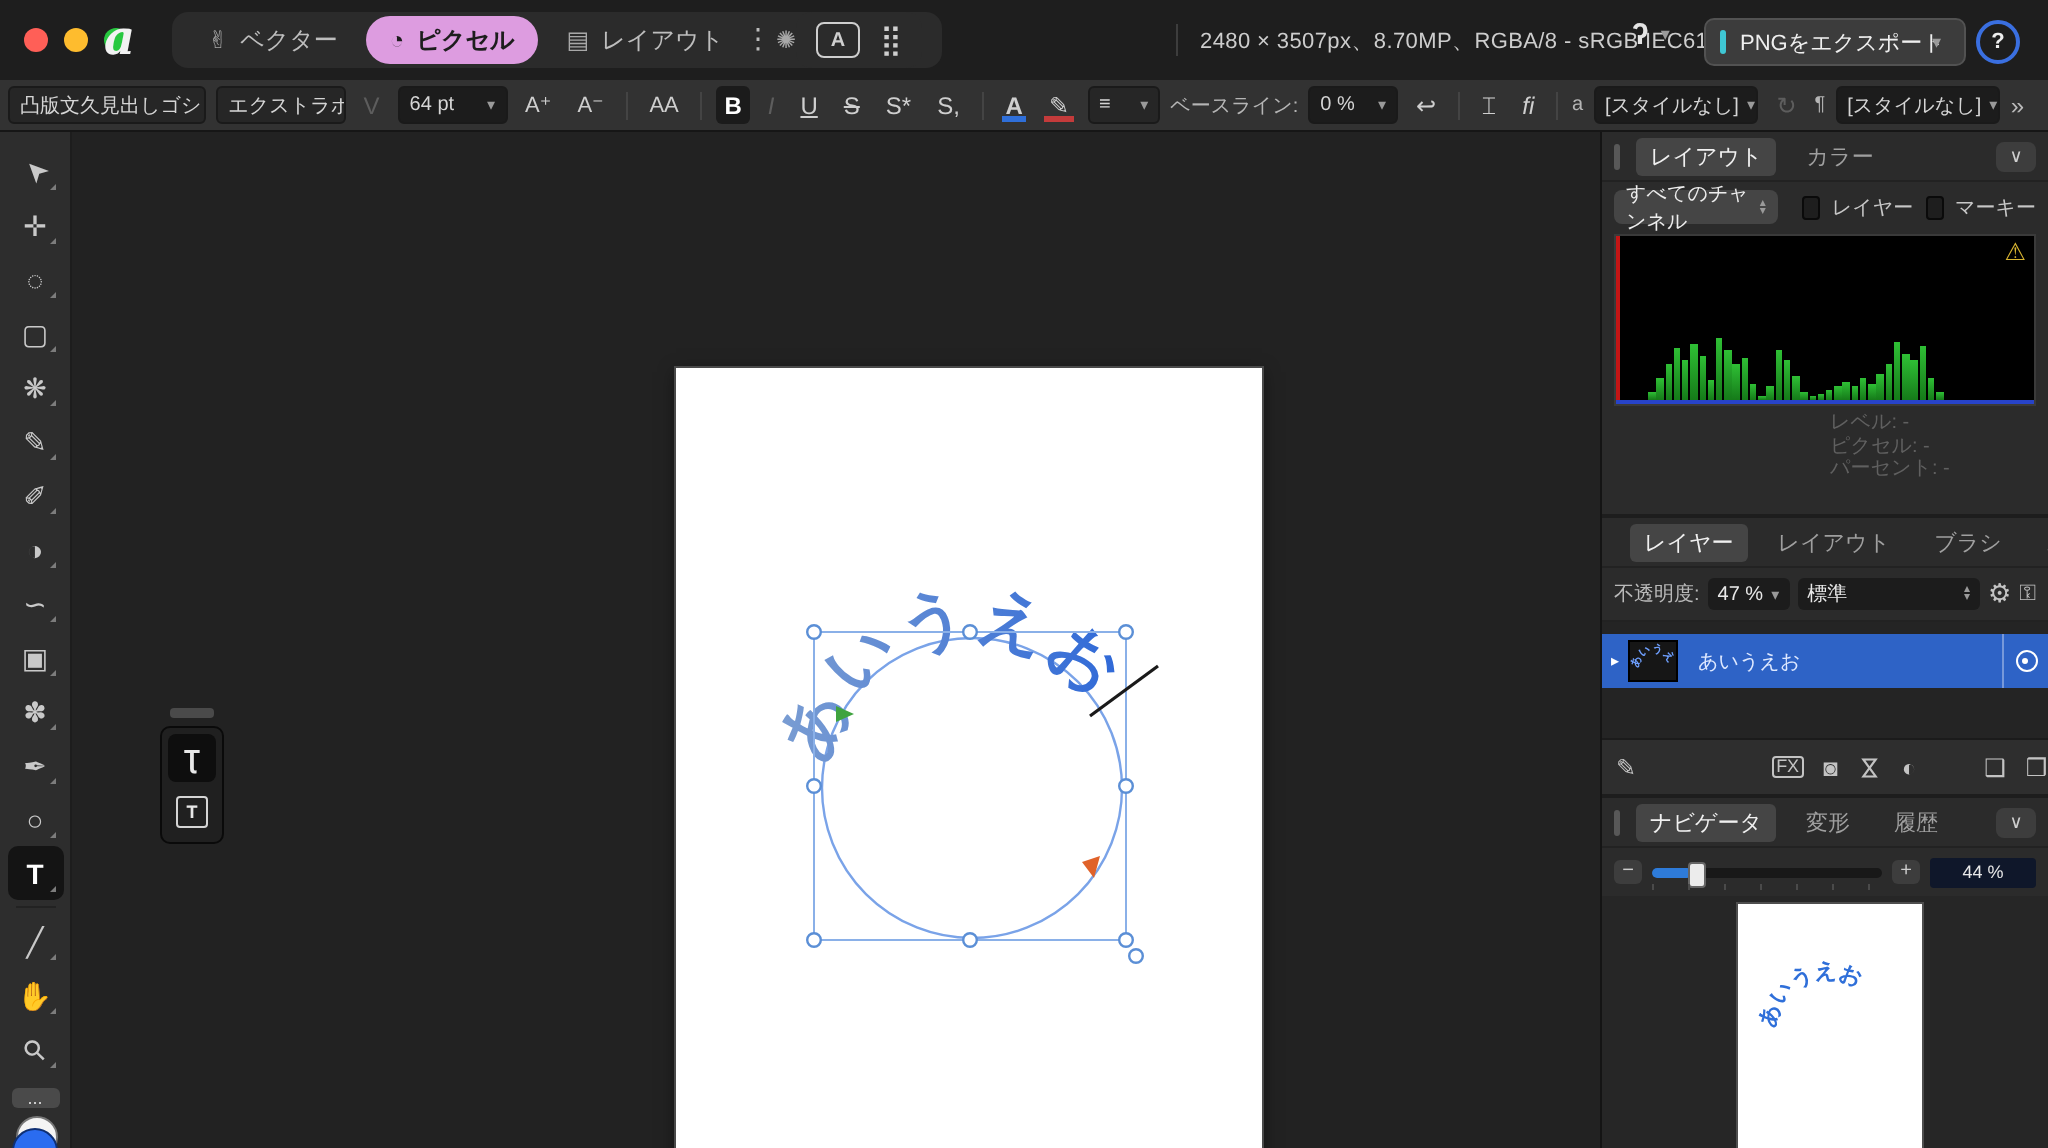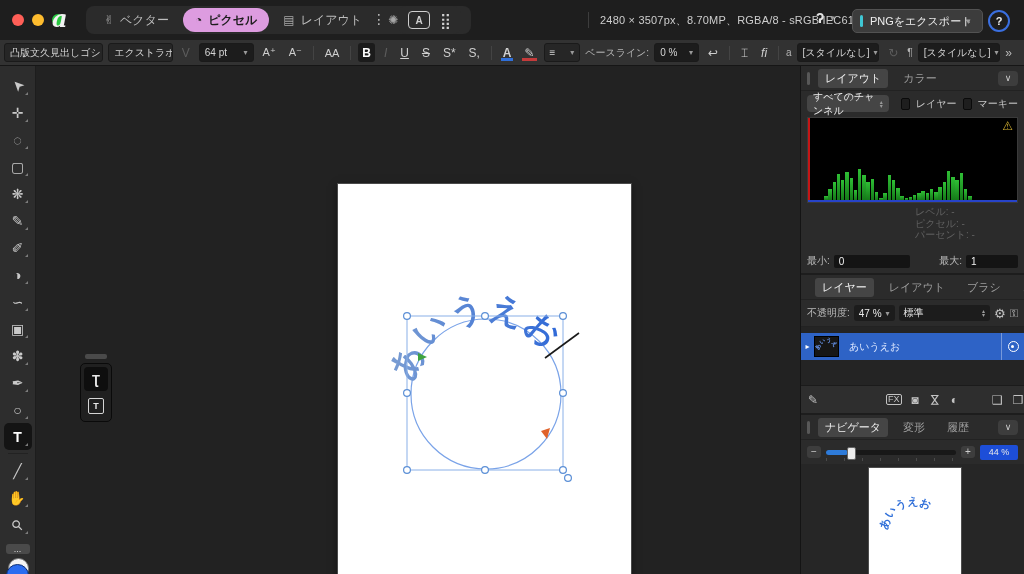--- a/index.html
+++ b/index.html
@@ -117,21 +117,21 @@
   .li{margin-right:10px;line-height:1;}
   .li.fx{font-size:9px;font-weight:normal;border:1px solid #c3c3c3;border-radius:2px;padding:0 1px;}
   .g1{margin-left:58px;}
   .g2{margin-left:24px;}
   .nav-zoom{height:24px;display:flex;align-items:center;gap:5px;padding:0 6px;}
   .zbtn{width:14px;height:12px;background:#3d3d3d;border-radius:3px;color:#ccc;font-size:10px;display:flex;align-items:center;justify-content:center;line-height:1;}
   .ztrack{flex:1;height:5px;background:#181818;border-radius:3px;position:relative;}
   .zfill{position:absolute;left:0;top:0;height:100%;width:17%;background:#2e7bd9;border-radius:3px;}
   .zhandle{position:absolute;left:16%;top:-3px;width:7px;height:11px;background:#ececec;border-radius:2px;border:1px solid #666;}
   .zticks{position:absolute;left:0;right:0;top:8px;height:3px;background:repeating-linear-gradient(90deg,#4a4a4a 0 1px,transparent 1px 18px);}
-  .zval{width:38px;height:15px;background:#1d4ed8;border-radius:2px;font-size:9px;color:#e8e8e8;display:flex;align-items:center;justify-content:center;}
+  .zval{width:53px;height:15px;background:#0f172a;border-radius:2px;font-size:9px;color:#e8e8e8;display:flex;align-items:center;justify-content:center;}
   .nav-preview{position:relative;height:138px;background:#262626;}
   .nav-page{position:absolute;left:68px;top:4px;width:92px;height:130px;background:#fff;box-shadow:0 0 0 1px #4e4e4e;}
 </style>
 </head>
 <body>
 
 <div id="app">
 
   <div class="titlebar">
     <div class="lights">
@@ -422,31 +422,20 @@
       <div class="hist-blue"></div>
       <div class="hist-warn">⚠</div>
     </div>
     <div class="hstats">
       <div class="hcol r">
         <div><span>レベル:</span> <span>-</span></div>
         <div><span>ピクセル:</span> <span>-</span></div>
         <div><span>パーセント:</span> <span>-</span></div>
       </div>
     </div>
-    <div class="minmax">
-      <span class="mm-label">最小:</span>
-      <div class="mm-box" style="width:66px">
-          <span>0</span>
-        </div>
-      <span style="flex:1"></span>
-      <span class="mm-label">最大:</span>
-      <div class="mm-box" style="width:42px">
-          <span>1</span>
-        </div>
-    </div>
 
     <div class="sec-head sec-border" style="margin-top:4px">
       <div class="nub"></div>
       <div class="ptab on">レイヤー</div>
       <div class="ptab">レイアウト</div>
       <div class="ptab">ブラシ</div>
       <div class="ptab">ストック</div>
 
     </div>
     <div class="oprow">

